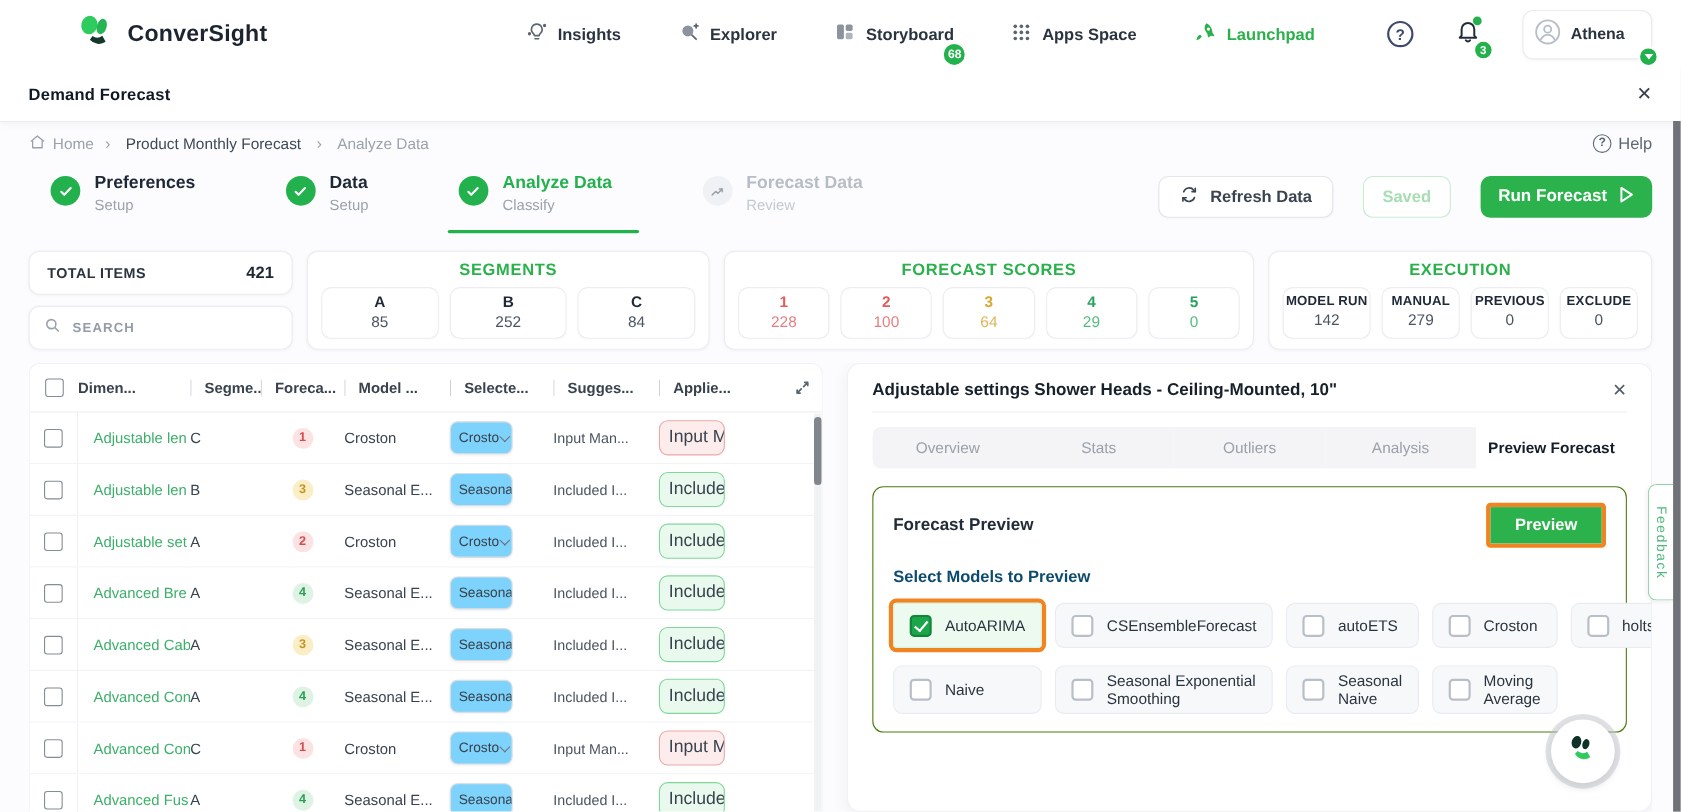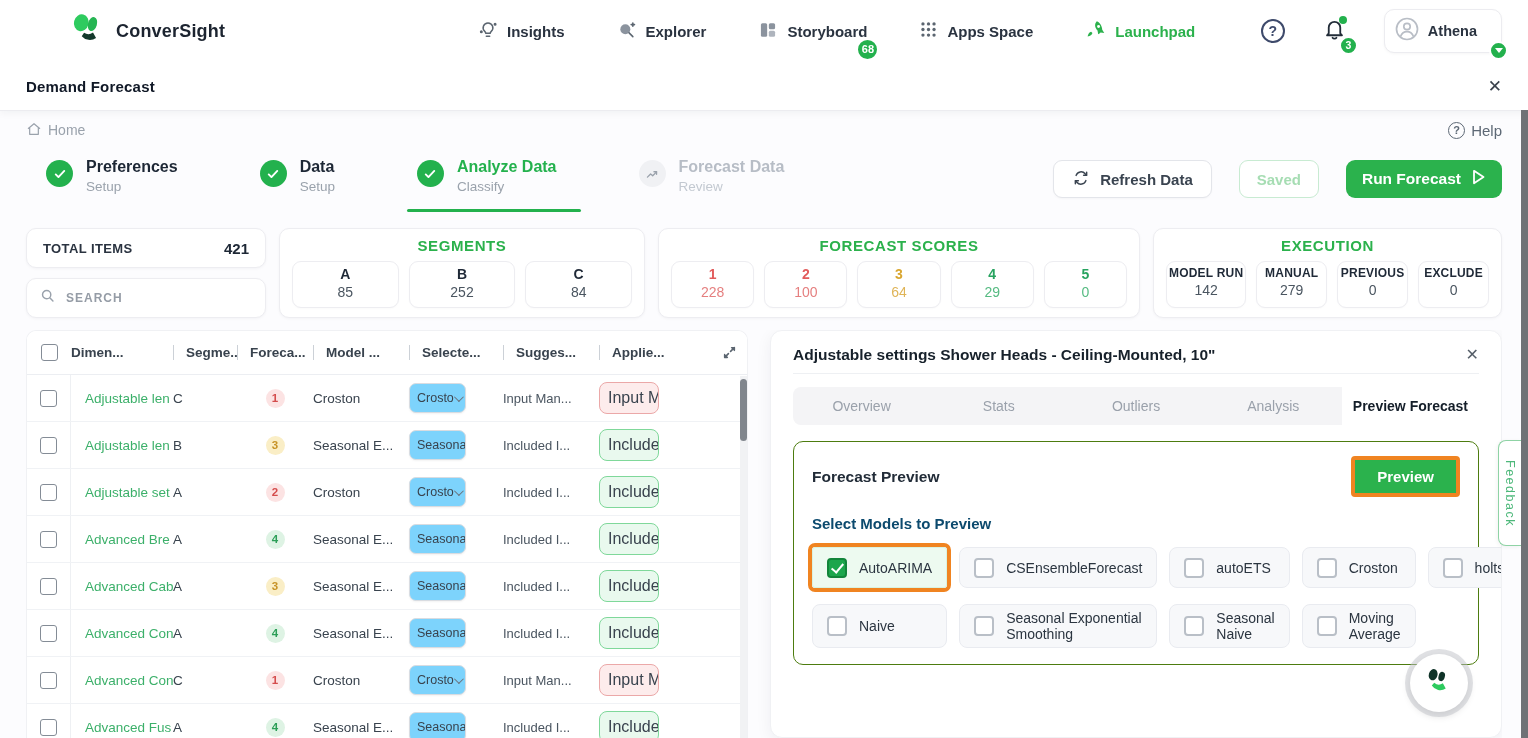--- a/index.html
+++ b/index.html
@@ -2,21 +2,21 @@
 <html><head>
 <meta charset="utf-8">
 <style>
   * { margin:0; padding:0; box-sizing:border-box; }
   html,body { width:1528px; height:738px; overflow:hidden; }
   body { font-family:"Liberation Sans","DejaVu Sans",sans-serif; background:#fbfcfd; position:relative; color:#2a3340; }
 
   
   .topbar { height:62px; background:#fff; display:flex; align-items:center; padding:0 26px 0 70px; position:relative; z-index:6; }
   .brand { display:flex; align-items:center; gap:10px; }
-  .brand-name { font-size:18px; font-weight:700; color:#1c2430; letter-spacing:.2px; }
+  .brand-name { font-size:21px; font-weight:700; color:#1c2430; letter-spacing:.2px; }
   .nav-center { position:absolute; left:478px; top:0; height:62px; display:flex; align-items:center; gap:52px; }
   .nav-item { display:flex; align-items:center; gap:9px; font-size:15px; font-weight:600; color:#2a3340; position:relative; cursor:pointer; white-space:nowrap; }
   .nav-item.accent { color:#2bb14c; }
   .nav-badge { position:absolute; right:-12px; bottom:-18px; background:#23b14d; color:#fff; font-size:11px; font-weight:700; width:23px; height:23px; border-radius:50%; display:flex; align-items:center; justify-content:center; border:2px solid #fff; }
   .nav-right { margin-left:auto; display:flex; align-items:center; gap:38px; }
   .qmark { width:24px; height:24px; border:2.2px solid #3e4a6b; border-radius:50%; color:#3e4a6b; font-weight:700; font-size:14px; display:flex; align-items:center; justify-content:center; }
   .bell-wrap { position:relative; }
   .bell-dot { position:absolute; top:-2px; right:-1px; width:8px; height:8px; border-radius:50%; background:#23b14d; }
   .bell-badge { position:absolute; right:-12px; bottom:-10px; background:#23b14d; color:#fff; font-size:10.5px; font-weight:700; width:19px; height:19px; border-radius:50%; display:flex; align-items:center; justify-content:center; border:2px solid #fff; }
   .user-pill { position:relative; display:flex; align-items:center; gap:9px; border:1px solid #ececf0; border-radius:10px; padding:7px 24px 7px 10px; background:#fff; box-shadow:0 1px 3px rgba(0,0,0,.04); cursor:pointer; }
@@ -239,20 +239,25 @@
   <div class="breadcrumb-row">
     <span class="bc-home">
       <span>
         <svg width="16" height="16" viewBox="0 0 24 24" fill="none" stroke="#9aa2ac" stroke-width="1.8" stroke-linejoin="round">
           <path d="M3 11.5 12 4l9 7.5"></path>
             <path d="M5.5 10v10h13V10"></path>
         </svg>
       </span>
       <span>Home</span>
     </span>
+    <span id="crumbs">
+  <span class="crumb-sep">›</span>
+  <span class="crumb-strong" style="margin:0 10px 0 10px;">Product Monthly Forecast</span>
+  <span class="crumb-sep">›</span>
+  <span class="" style="margin:0 10px 0 10px;">Analyze Data</span></span>
     <span class="bc-help">
       <span class="help-q">?</span>
       <span>Help</span>
     </span>
   </div>
 
   <div class="steps-row">
     <div id="steps" style="display:flex;">
   <div class="step done">
     <div class="step-circle">

